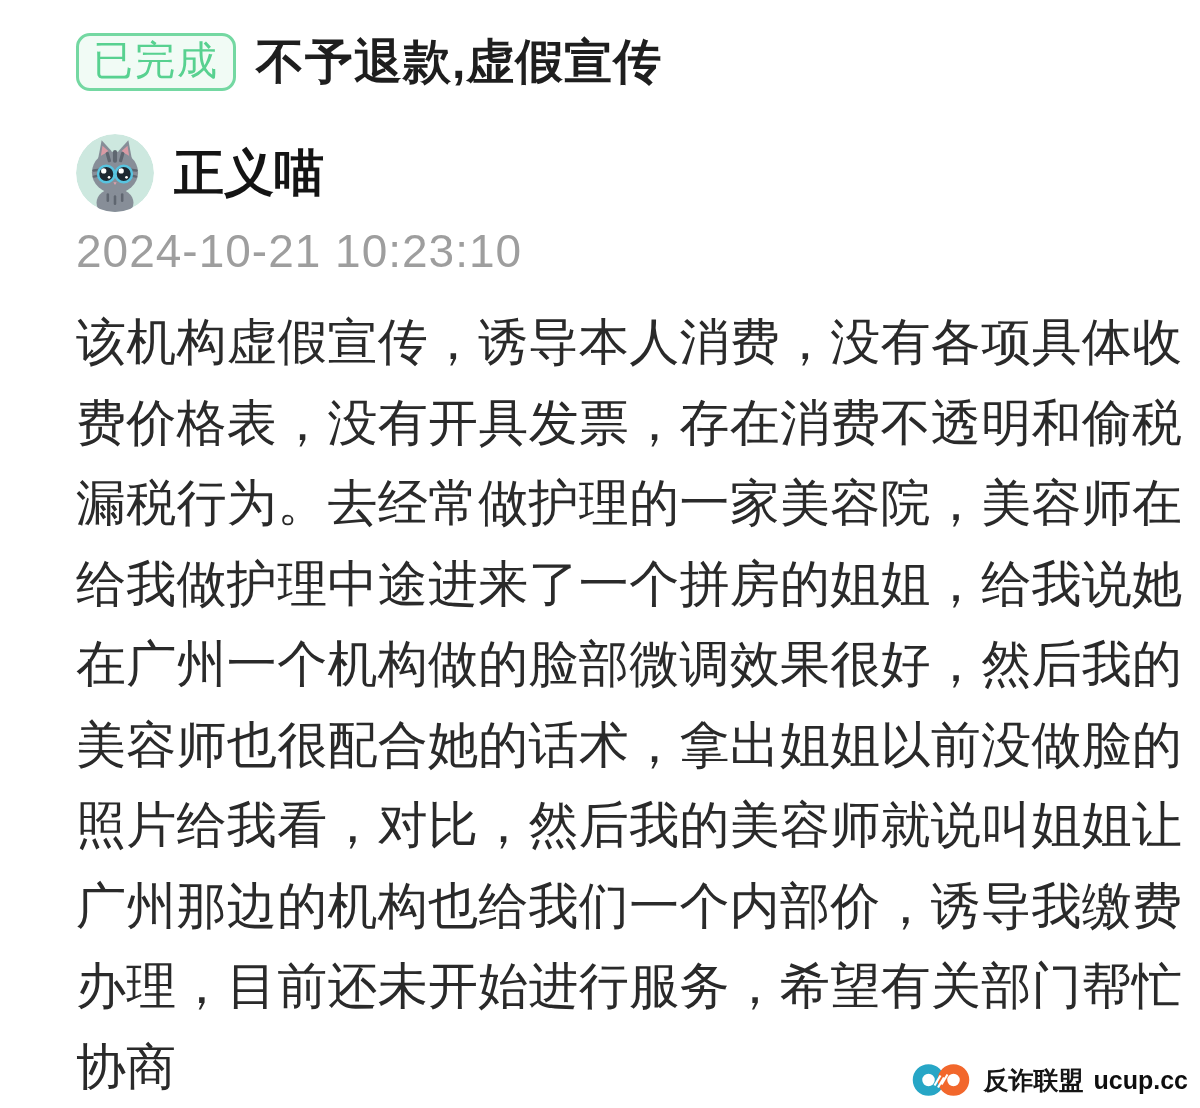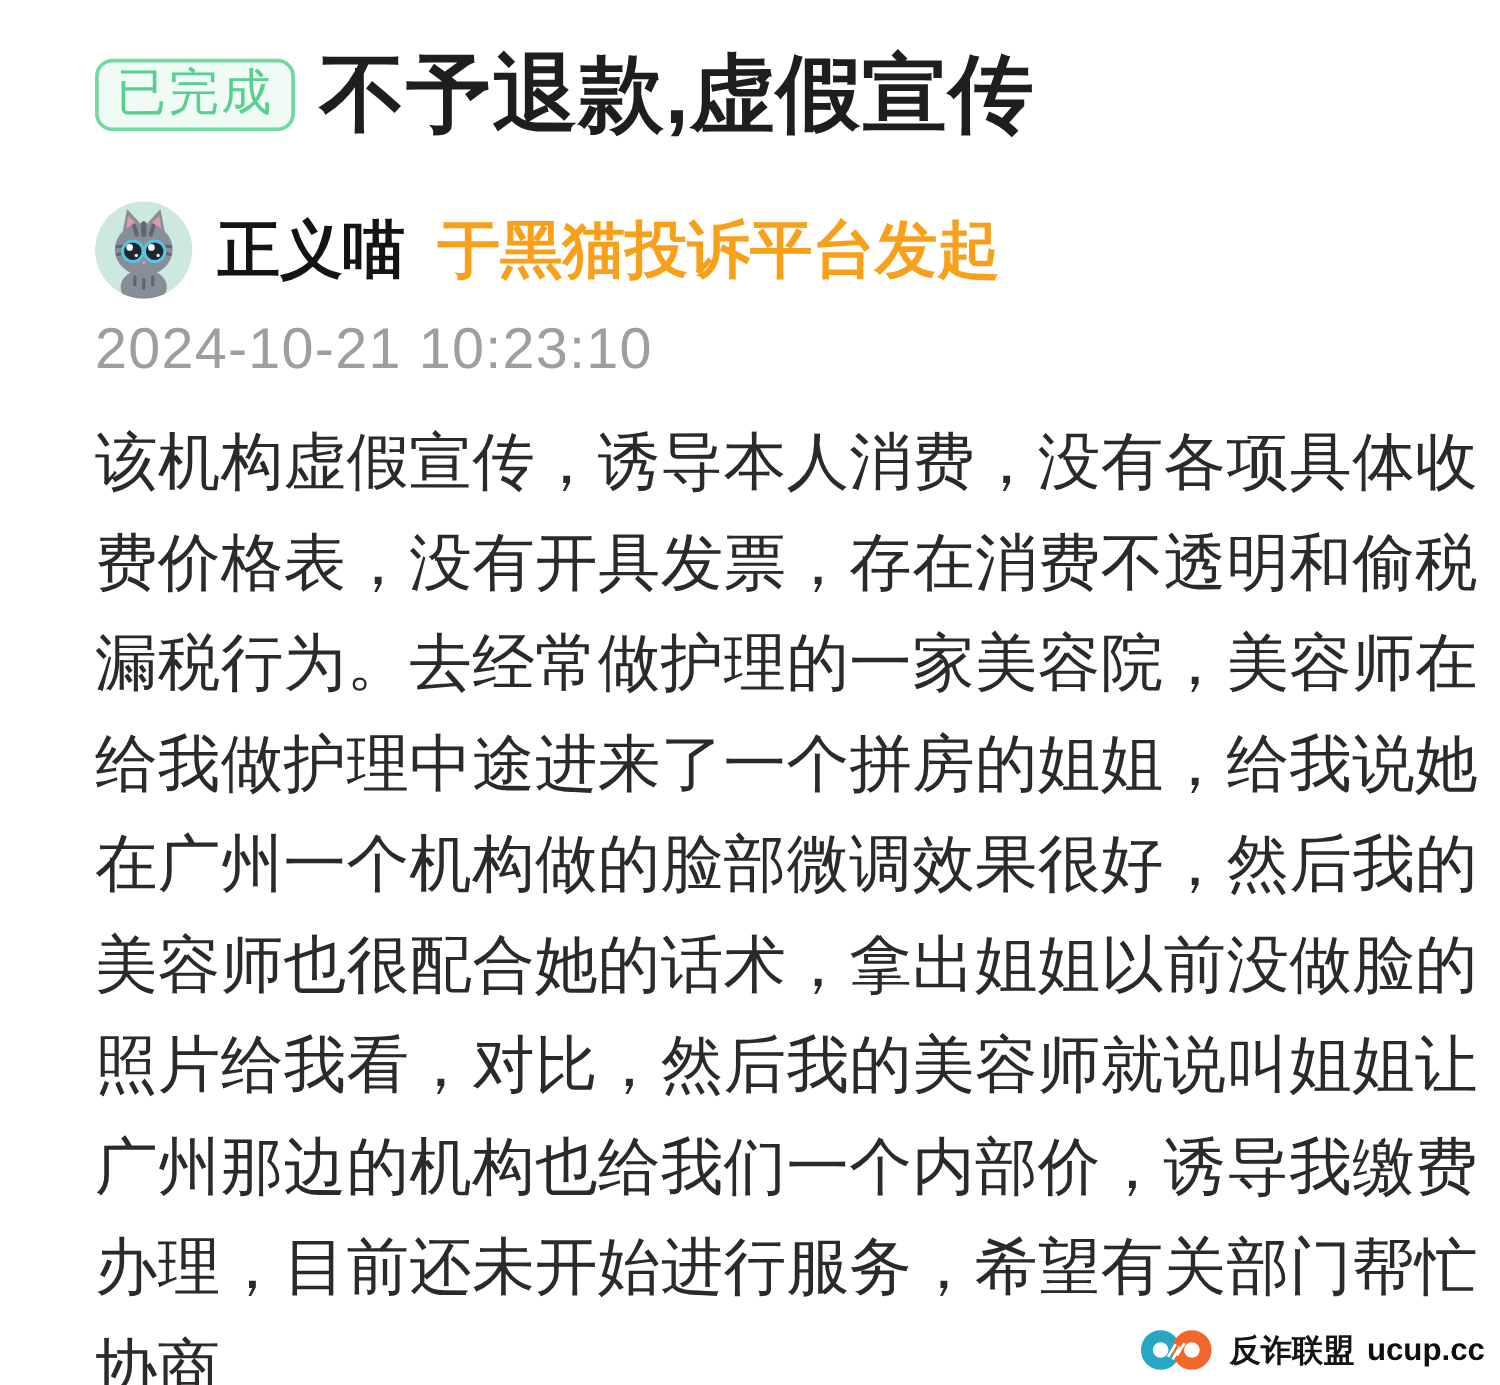--- a/index.html
+++ b/index.html
@@ -40,21 +40,21 @@
     font-weight: 500;
     color: #58d190;
     border: 3px solid #74d8a2;
     background: #f1fbf5;
     border-radius: 14px;
     padding: 2px 14px 6px 14px;
     line-height: 1.1;
     letter-spacing: 2px;
   }
   .page-title {
-    font-size: 68px;
+    font-size: 48px;
     font-weight: 800;
     color: #1e1e1e;
     letter-spacing: 1px;
     white-space: nowrap;
   }
   .user-row {
     display: flex;
     align-items: center;
     margin-top: 40px;
   }
@@ -175,21 +175,20 @@
             <circle cx="46.5" cy="39" r="8" fill="#1d2730"></circle>
             <circle cx="46.5" cy="39" r="8" fill="none" stroke="#58c4e0" stroke-width="2.4"></circle>
             <circle cx="44" cy="36" r="2.6" fill="#ffffff"></circle>
             <circle cx="49.2" cy="42.2" r="1.3" fill="#ffffff"></circle>
 
             <polygon points="36.4,47 39.6,47 38,49.6" fill="#e2a0ab"></polygon>
           </g>
         </svg>
       </span>
       <span class="user-name">正义喵</span>
-      <a class="origin-link">于黑猫投诉平台发起</a>
     </div>
 
     <div class="timestamp">2024-10-21 10:23:10</div>
 
     <p class="complaint-body">该机构虚假宣传，诱导本人消费，没有各项具体收费价格表，没有开具发票，存在消费不透明和偷税漏税行为。去经常做护理的一家美容院，美容师在给我做护理中途进来了一个拼房的姐姐，给我说她在广州一个机构做的脸部微调效果很好，然后我的美容师也很配合她的话术，拿出姐姐以前没做脸的照片给我看，对比，然后我的美容师就说叫姐姐让广州那边的机构也给我们一个内部价，诱导我缴费办理，目前还未开始进行服务，希望有关部门帮忙协商</p>
 
   </div>
 
   <div class="watermark">
     <span class="watermark-logo">

